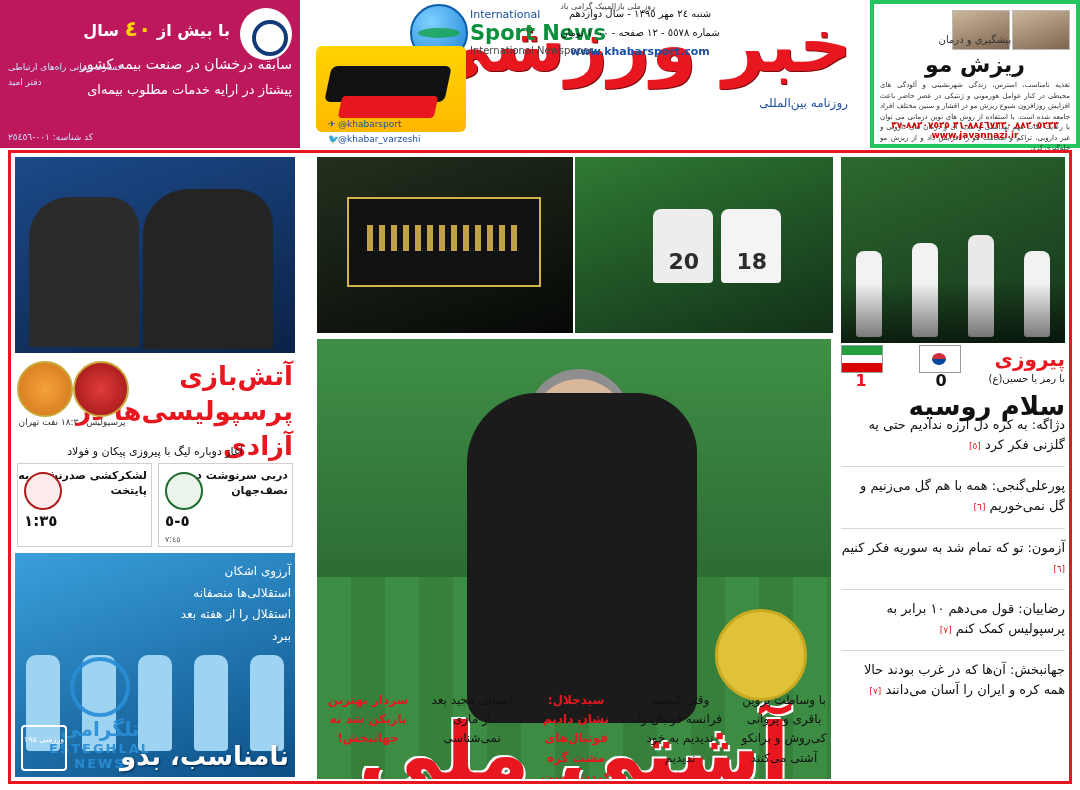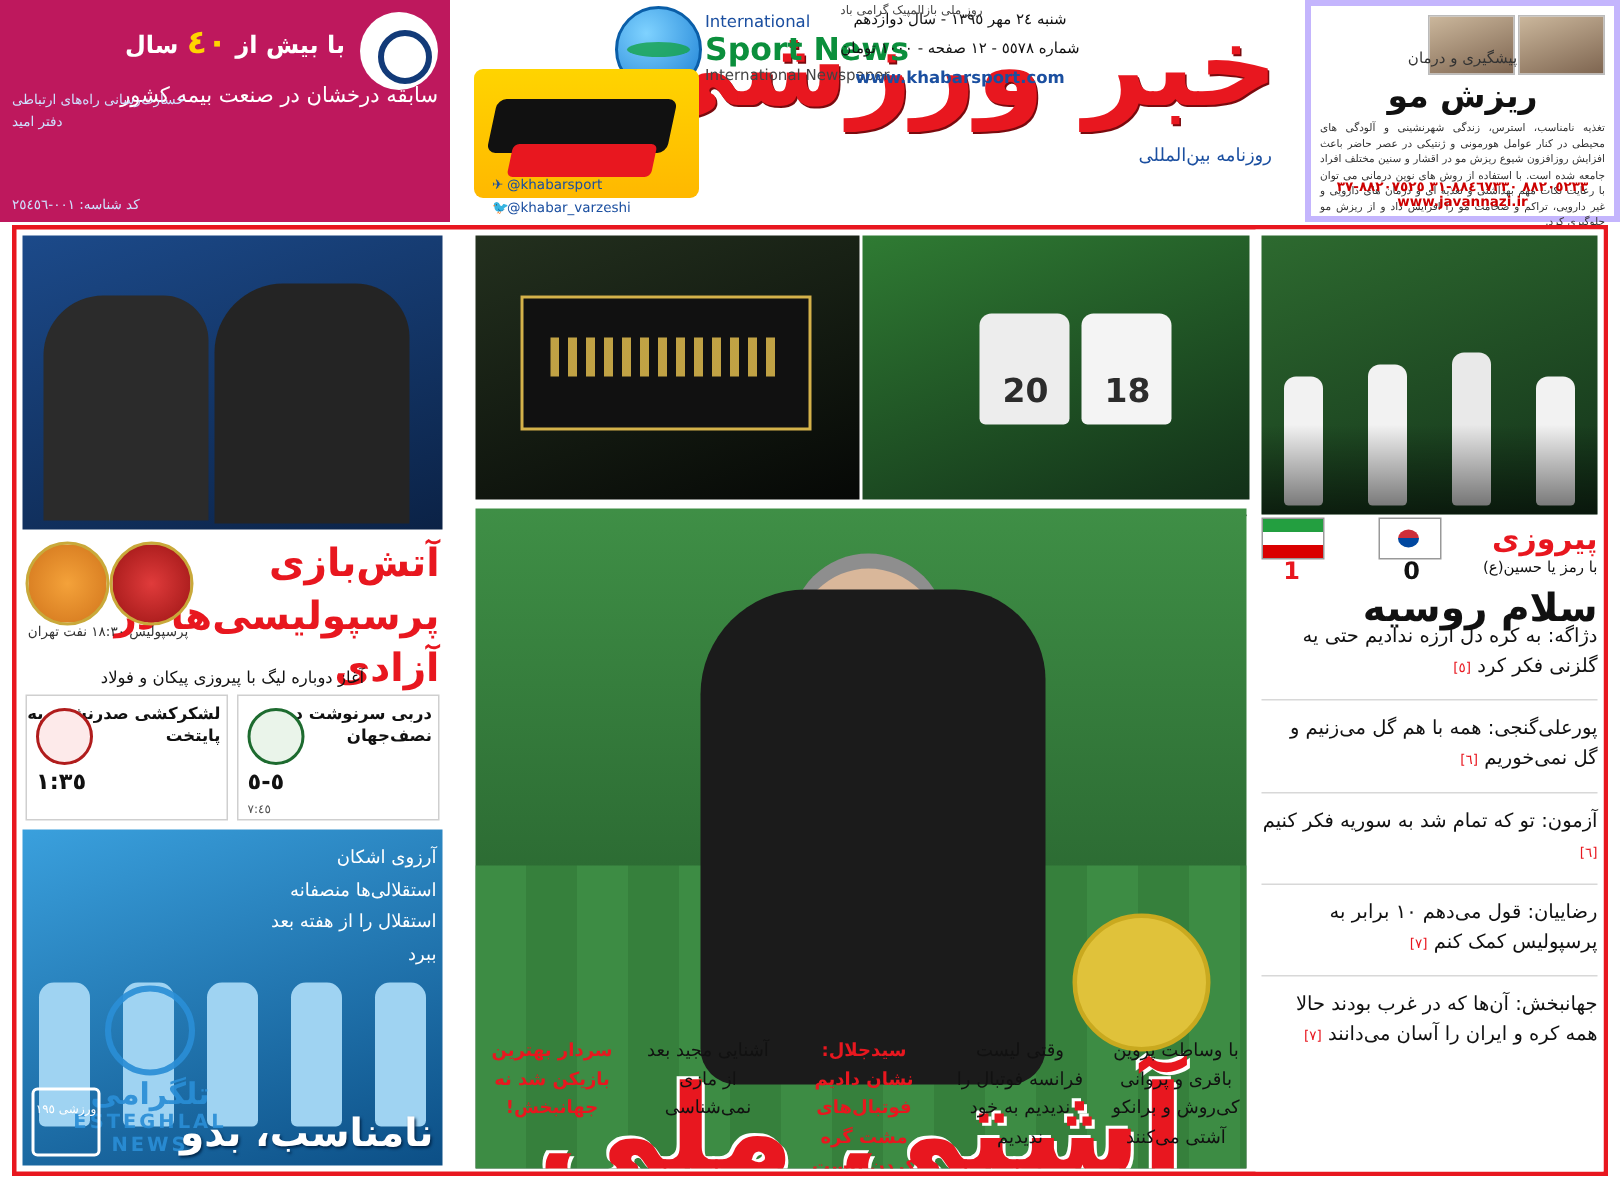--- a/index.html
+++ b/index.html
@@ -7,21 +7,21 @@
     width:1080px;height:790px;
     background:#ffffff;
     font-family:"DejaVu Sans","Liberation Sans",sans-serif;
     overflow:hidden;
     position:relative;
   }
   .page{position:relative;width:1080px;height:790px;background:#fff;}
 
   
   .masthead{position:absolute;left:0;top:0;width:1080px;height:148px;background:#fff;}
-  .mh-right{position:absolute;right:0;top:0;width:210px;height:148px;background:#c4b5fd;border-right:0;text-decoration:underline;}
+  .mh-right{position:absolute;right:0;top:0;width:210px;height:148px;background:#22c55e;border-right:0;text-decoration:underline;}
   .mh-right-inner{position:absolute;right:4px;top:4px;width:202px;height:140px;background:#fff;}
   .hair-photos{position:absolute;right:6px;top:6px;width:118px;height:40px;display:flex;gap:2px;}
   .hair-photos div{flex:1;background:linear-gradient(160deg,#cbb79c,#7e6550);border:1px solid #bbb;}
   .hair-title{position:absolute;right:6px;top:48px;width:190px;text-align:center;font-size:22px;font-weight:bold;color:#111;letter-spacing:-1px;}
   .hair-sub{position:absolute;right:6px;top:30px;width:190px;text-align:center;font-size:10px;color:#333;}
   .hair-body{position:absolute;right:6px;top:76px;width:190px;font-size:7px;line-height:1.5;color:#333;text-align:justify;}
   .hair-phones{position:absolute;right:6px;bottom:4px;width:190px;text-align:center;font-size:9px;color:#c00;font-weight:bold;}
 
   .mh-center{position:absolute;right:210px;top:0;width:560px;height:148px;background:#fff;}
   .logo-ar{position:absolute;right:18px;top:8px;font-size:74px;font-weight:bold;color:#e8171f;line-height:1;letter-spacing:-4px;text-shadow:1px 1px 0 #7a0a0e;}
@@ -184,20 +184,21 @@
     </div>
 
     <div class="mh-left">
       <div class="ad-logo"></div>
       <div class="ad-l1">
         <span>با بیش از</span>
         <b>٤٠</b>
         <span>سال</span>
       </div>
       <div class="ad-l2">سابقه درخشان در صنعت بیمه کشور</div>
+      <div class="ad-l3">پیشتاز در ارایه خدمات مطلوب بیمه‌ای</div>
       <div class="ad-note">خسارت‌رسانی
 راه‌های ارتباطی
 دفتر امید</div>
       <div class="ad-phone">کد شناسه: ٠٠١-٢٥٤٥٦</div>
     </div>
   </div>
 
   <div class="frame">
 
     <div class="col-right">

